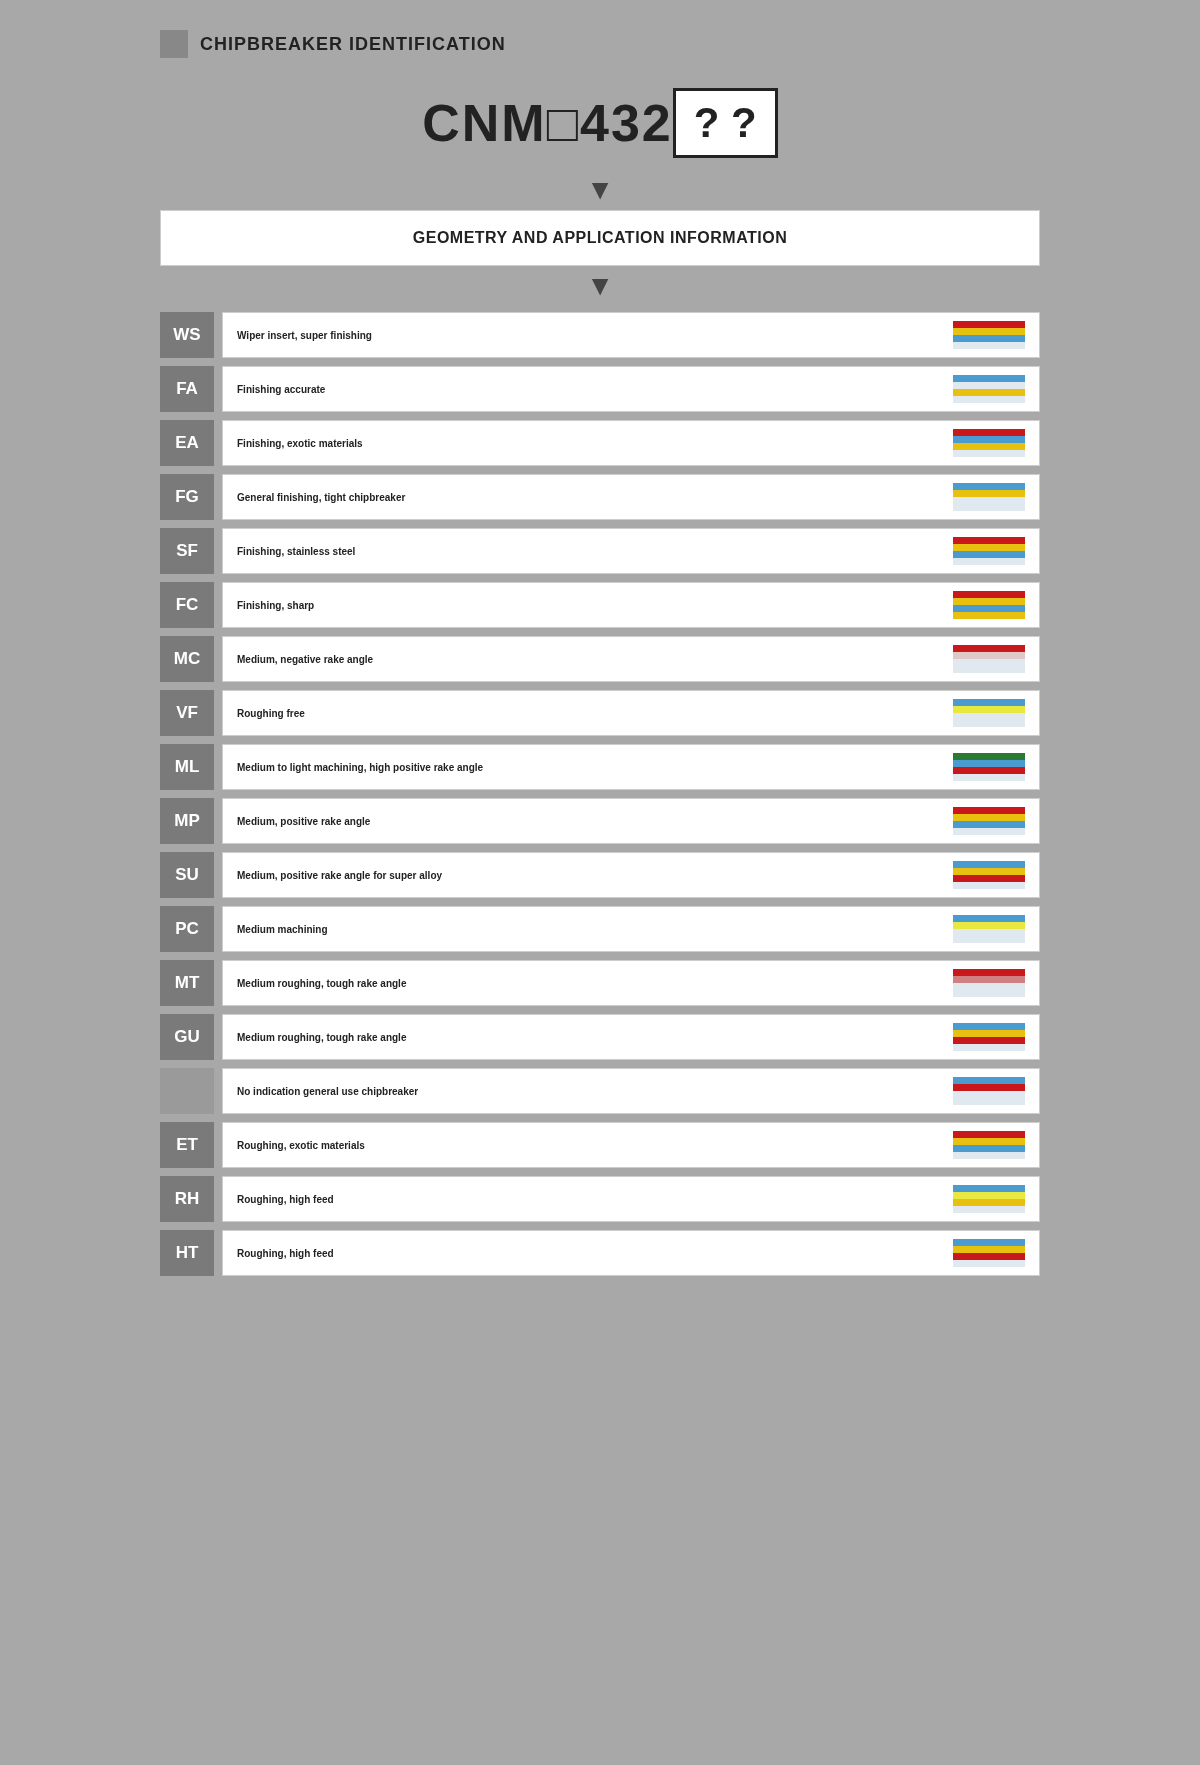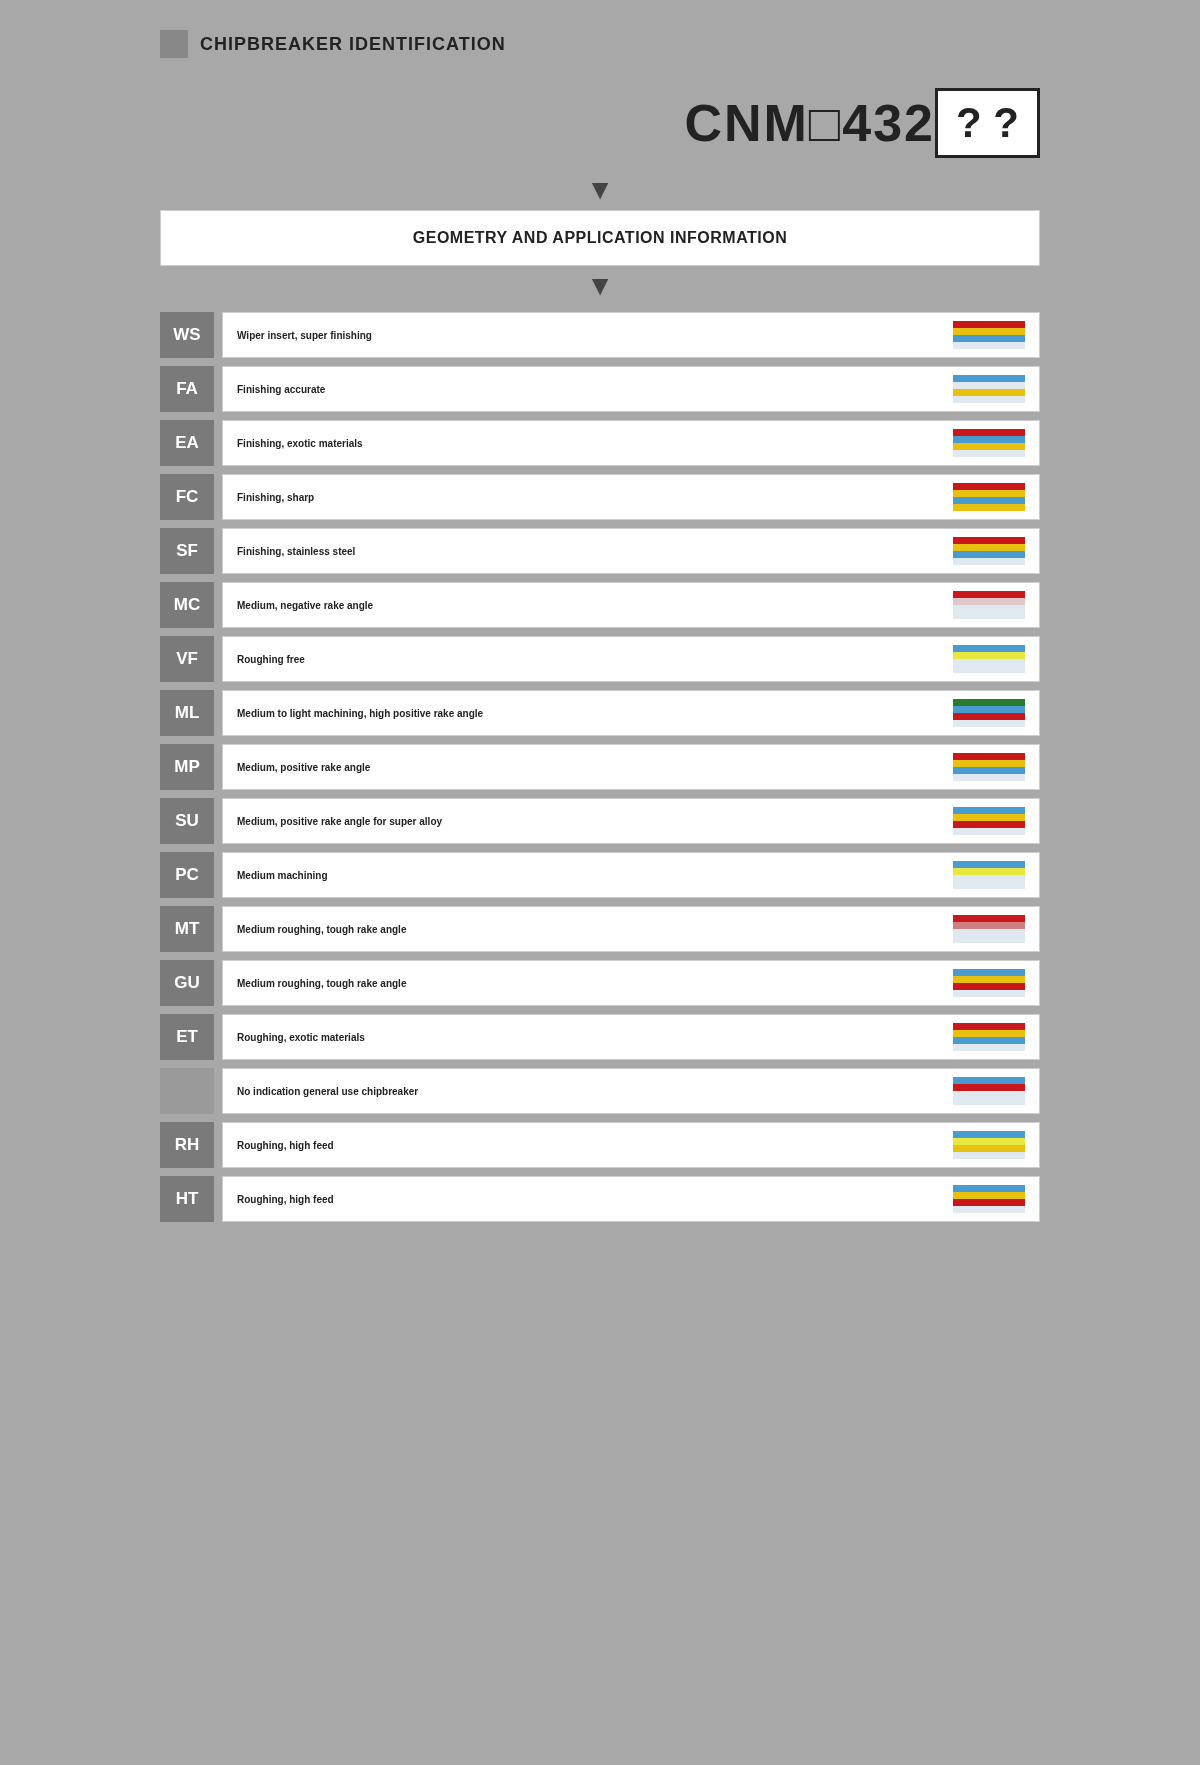--- a/index.html
+++ b/index.html
@@ -24,21 +24,21 @@
     }
     .header-title {
       font-weight: 900;
       font-size: 18px;
       letter-spacing: 1px;
       color: #222;
     }
     .cnm-row {
       display: flex;
       align-items: center;
-      justify-content: flex-end;
+      justify-content: center;
       margin-bottom: 16px;
     }
     .cnm-text {
       font-size: 52px;
       font-weight: 900;
       color: #222;
       letter-spacing: 2px;
     }
     .question-box {
       border: 3px solid #222;
@@ -170,44 +170,56 @@
         <span class="row-label">Finishing, exotic materials</span>
         <div class="color-bar">
           <div class="color-stripe" style="background-color: rgb(200, 24, 28);"></div>
           <div class="color-stripe" style="background-color: rgb(74, 156, 208);"></div>
           <div class="color-stripe" style="background-color: rgb(232, 192, 16);"></div>
           <div class="color-stripe" style="background-color: rgb(224, 232, 240);"></div>
         </div>
       </div>
     </div>
     <div class="row-item">
+      <div class="code-badge">FG</div>
+      <div class="row-content">
+        <span class="row-label">General finishing, tight chipbreaker</span>
+        <div class="color-bar">
+          <div class="color-stripe" style="background-color: rgb(74, 156, 208);"></div>
+          <div class="color-stripe" style="background-color: rgb(232, 192, 16);"></div>
+          <div class="color-stripe" style="background-color: rgb(224, 232, 240);"></div>
+          <div class="color-stripe" style="background-color: rgb(224, 232, 240);"></div>
+        </div>
+      </div>
+    </div>
+    <div class="row-item">
+      <div class="code-badge">SF</div>
+      <div class="row-content">
+        <span class="row-label">Finishing, stainless steel</span>
+        <div class="color-bar">
+          <div class="color-stripe" style="background-color: rgb(200, 24, 28);"></div>
+          <div class="color-stripe" style="background-color: rgb(232, 192, 16);"></div>
+          <div class="color-stripe" style="background-color: rgb(74, 156, 208);"></div>
+          <div class="color-stripe" style="background-color: rgb(224, 232, 240);"></div>
+        </div>
+      </div>
+    </div>
+    <div class="row-item">
       <div class="code-badge">FC</div>
       <div class="row-content">
         <span class="row-label">Finishing, sharp</span>
         <div class="color-bar">
           <div class="color-stripe" style="background-color: rgb(200, 24, 28);"></div>
           <div class="color-stripe" style="background-color: rgb(232, 192, 16);"></div>
           <div class="color-stripe" style="background-color: rgb(74, 156, 208);"></div>
           <div class="color-stripe" style="background-color: rgb(232, 192, 16);"></div>
         </div>
       </div>
     </div>
     <div class="row-item">
-      <div class="code-badge">SF</div>
-      <div class="row-content">
-        <span class="row-label">Finishing, stainless steel</span>
-        <div class="color-bar">
-          <div class="color-stripe" style="background-color: rgb(200, 24, 28);"></div>
-          <div class="color-stripe" style="background-color: rgb(232, 192, 16);"></div>
-          <div class="color-stripe" style="background-color: rgb(74, 156, 208);"></div>
-          <div class="color-stripe" style="background-color: rgb(224, 232, 240);"></div>
-        </div>
-      </div>
-    </div>
-    <div class="row-item">
       <div class="code-badge">MC</div>
       <div class="row-content">
         <span class="row-label">Medium, negative rake angle</span>
         <div class="color-bar">
           <div class="color-stripe" style="background-color: rgb(200, 24, 28);"></div>
           <div class="color-stripe" style="background-color: rgb(224, 200, 200);"></div>
           <div class="color-stripe" style="background-color: rgb(224, 232, 240);"></div>
           <div class="color-stripe" style="background-color: rgb(224, 232, 240);"></div>
         </div>
       </div>
@@ -290,44 +302,44 @@
         <span class="row-label">Medium roughing, tough rake angle</span>
         <div class="color-bar">
           <div class="color-stripe" style="background-color: rgb(74, 156, 208);"></div>
           <div class="color-stripe" style="background-color: rgb(232, 192, 16);"></div>
           <div class="color-stripe" style="background-color: rgb(200, 24, 28);"></div>
           <div class="color-stripe" style="background-color: rgb(224, 232, 240);"></div>
         </div>
       </div>
     </div>
     <div class="row-item">
+      <div class="code-badge empty"></div>
+      <div class="row-content">
+        <span class="row-label">No indication general use chipbreaker</span>
+        <div class="color-bar">
+          <div class="color-stripe" style="background-color: rgb(74, 156, 208);"></div>
+          <div class="color-stripe" style="background-color: rgb(200, 24, 28);"></div>
+          <div class="color-stripe" style="background-color: rgb(224, 232, 240);"></div>
+          <div class="color-stripe" style="background-color: rgb(224, 232, 240);"></div>
+        </div>
+      </div>
+    </div>
+    <div class="row-item">
       <div class="code-badge">ET</div>
       <div class="row-content">
         <span class="row-label">Roughing, exotic materials</span>
         <div class="color-bar">
           <div class="color-stripe" style="background-color: rgb(200, 24, 28);"></div>
           <div class="color-stripe" style="background-color: rgb(232, 192, 16);"></div>
           <div class="color-stripe" style="background-color: rgb(74, 156, 208);"></div>
           <div class="color-stripe" style="background-color: rgb(224, 232, 240);"></div>
         </div>
       </div>
     </div>
     <div class="row-item">
-      <div class="code-badge empty"></div>
-      <div class="row-content">
-        <span class="row-label">No indication general use chipbreaker</span>
-        <div class="color-bar">
-          <div class="color-stripe" style="background-color: rgb(74, 156, 208);"></div>
-          <div class="color-stripe" style="background-color: rgb(200, 24, 28);"></div>
-          <div class="color-stripe" style="background-color: rgb(224, 232, 240);"></div>
-          <div class="color-stripe" style="background-color: rgb(224, 232, 240);"></div>
-        </div>
-      </div>
-    </div>
-    <div class="row-item">
       <div class="code-badge">RH</div>
       <div class="row-content">
         <span class="row-label">Roughing, high feed</span>
         <div class="color-bar">
           <div class="color-stripe" style="background-color: rgb(74, 156, 208);"></div>
           <div class="color-stripe" style="background-color: rgb(232, 232, 64);"></div>
           <div class="color-stripe" style="background-color: rgb(232, 192, 16);"></div>
           <div class="color-stripe" style="background-color: rgb(224, 232, 240);"></div>
         </div>
       </div>

